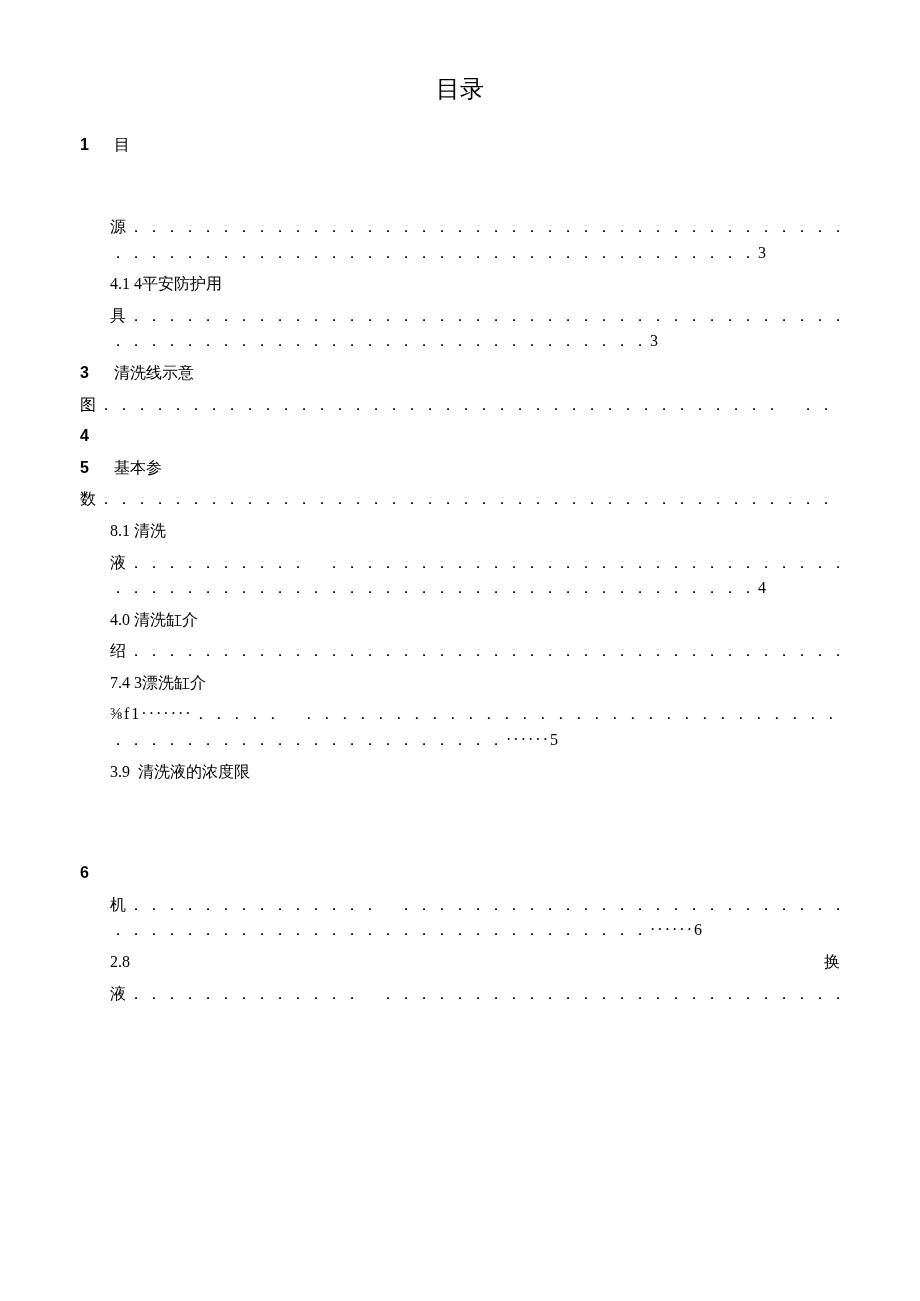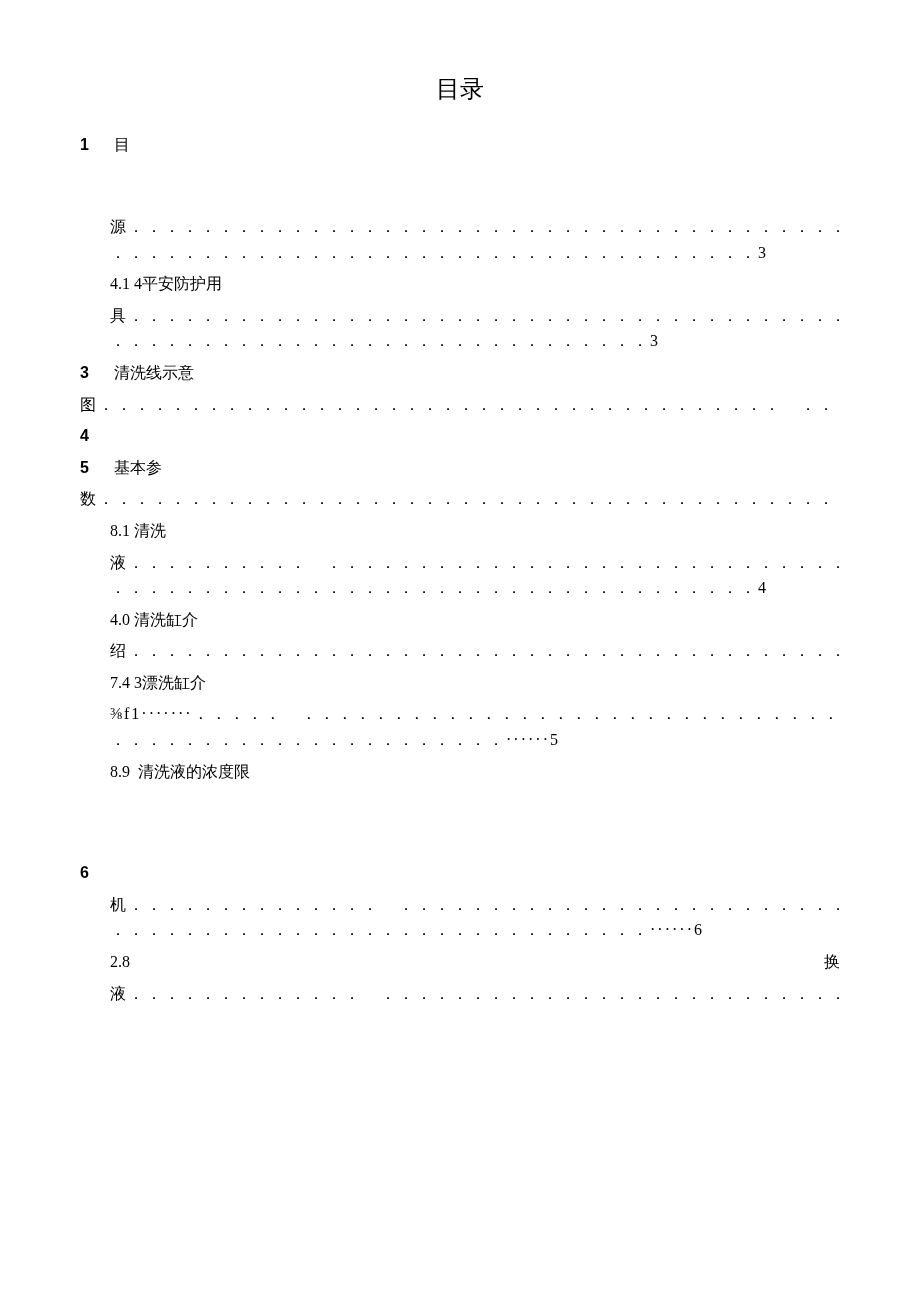--- a/index.html
+++ b/index.html
@@ -126,21 +126,21 @@
   <span>7.4</span>
   <span>3漂洗缸介</span>
 </div>
 
 <div class="toc-entry indent">
   <div class="dots-line"><span>⅜f1</span><span>·······．．．．．　．．．．．．．．．．．．．．．．．．．．．．．．．．．．．．．．．．．．．．．．．．．．．．．．．．．．．．．．．．．．．．．．．．</span></div>
   <div class="dots-line"><span>．．．．．．．．．．．．．．．．．．．．．．······5</span></div>
 </div>
 
 <div class="toc-entry indent">
-  <span>8.9</span>&nbsp;
+  <span>3.9</span>&nbsp;
   <span>清洗液的浓度限</span>
 </div>
 
 <div class="spacer-lg"></div>
 <div class="spacer"></div>
 
 <div class="toc-entry">
   <span class="bold-num">6</span>
 </div>
 

